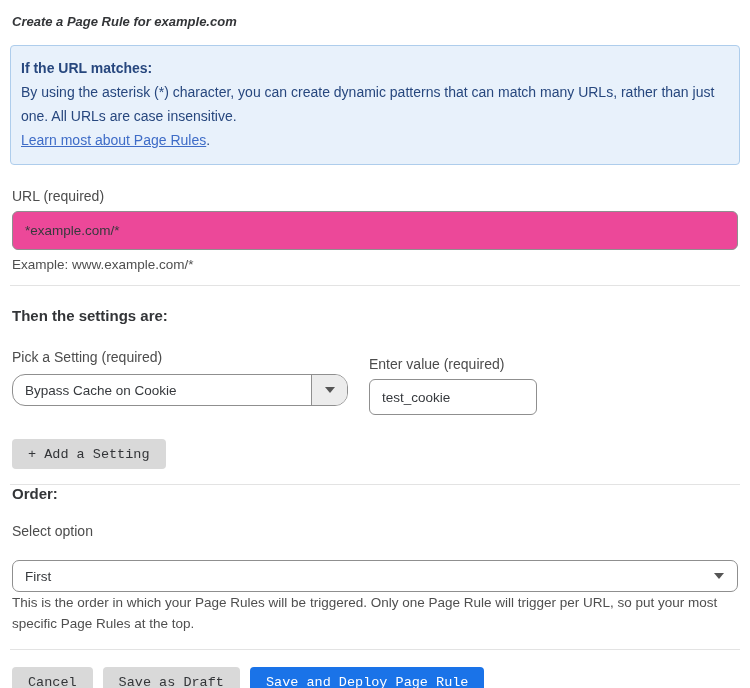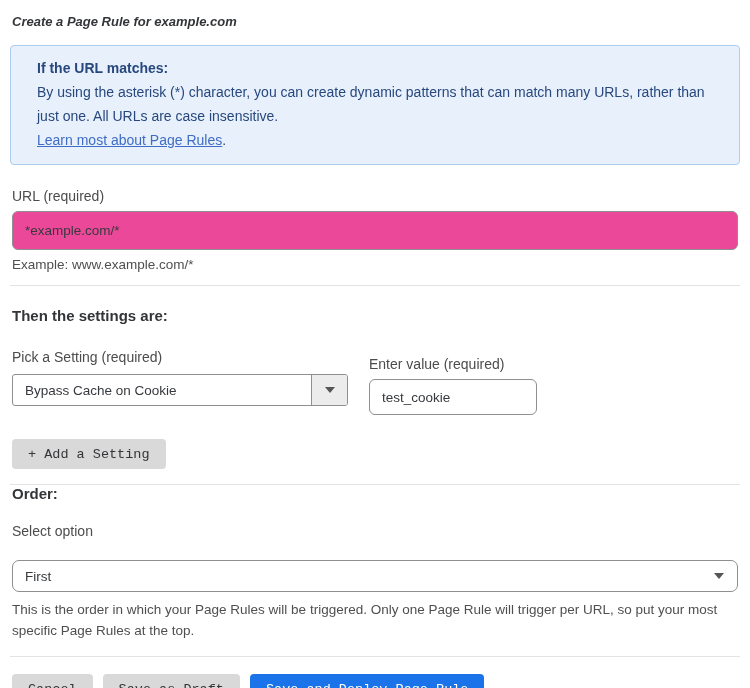--- a/index.html
+++ b/index.html
@@ -19,21 +19,21 @@
     color: #333538;
     padding: 0 2px;
     font-style: italic;
   }
 
   .info-box {
     margin-top: 16px;
     background: #e8f1fb;
     border: 1px solid #aecdec;
     border-radius: 4px;
-    padding: 10px 14px 12px 26px;
+    padding: 10px 14px 12px 10px;
     font-size: 14px;
     line-height: 24px;
     color: #27477e;
   }
   .info-box .info-heading { font-weight: bold; }
   .info-box a.info-link {
     color: #3e6cc7;
     text-decoration: underline;
     cursor: pointer;
   }
@@ -89,21 +89,21 @@
   }
   .setting-col { width: 336px; }
   .value-col { margin-left: 21px; margin-top: 7px; width: 168px; }
 
   .select-combo {
     margin-top: 8px;
     display: flex;
     align-items: stretch;
     height: 32px;
     border: 1px solid #8f8f8f;
-    border-radius: 3px;
+    border-radius: 13px;
     background: #ffffff;
     overflow: hidden;
     cursor: pointer;
   }
   .select-combo .combo-value {
     flex: 1;
     display: flex;
     align-items: center;
     padding: 0 12px;
     font-size: 13.5px;
@@ -174,21 +174,20 @@
     color: #36393d;
     cursor: pointer;
   }
   .order-select .caret {
     position: absolute;
     right: 13px;
     top: 50%;
     transform: translateY(-50%);
   }
   .order-helper {
-    margin-top: 7px;
     font-size: 13.5px;
     line-height: 21px;
     color: #4f4f4f;
     max-width: 720px;
   }
 
   .footer-actions {
     margin-top: 17px;
     padding: 0 2px;
     display: flex;

